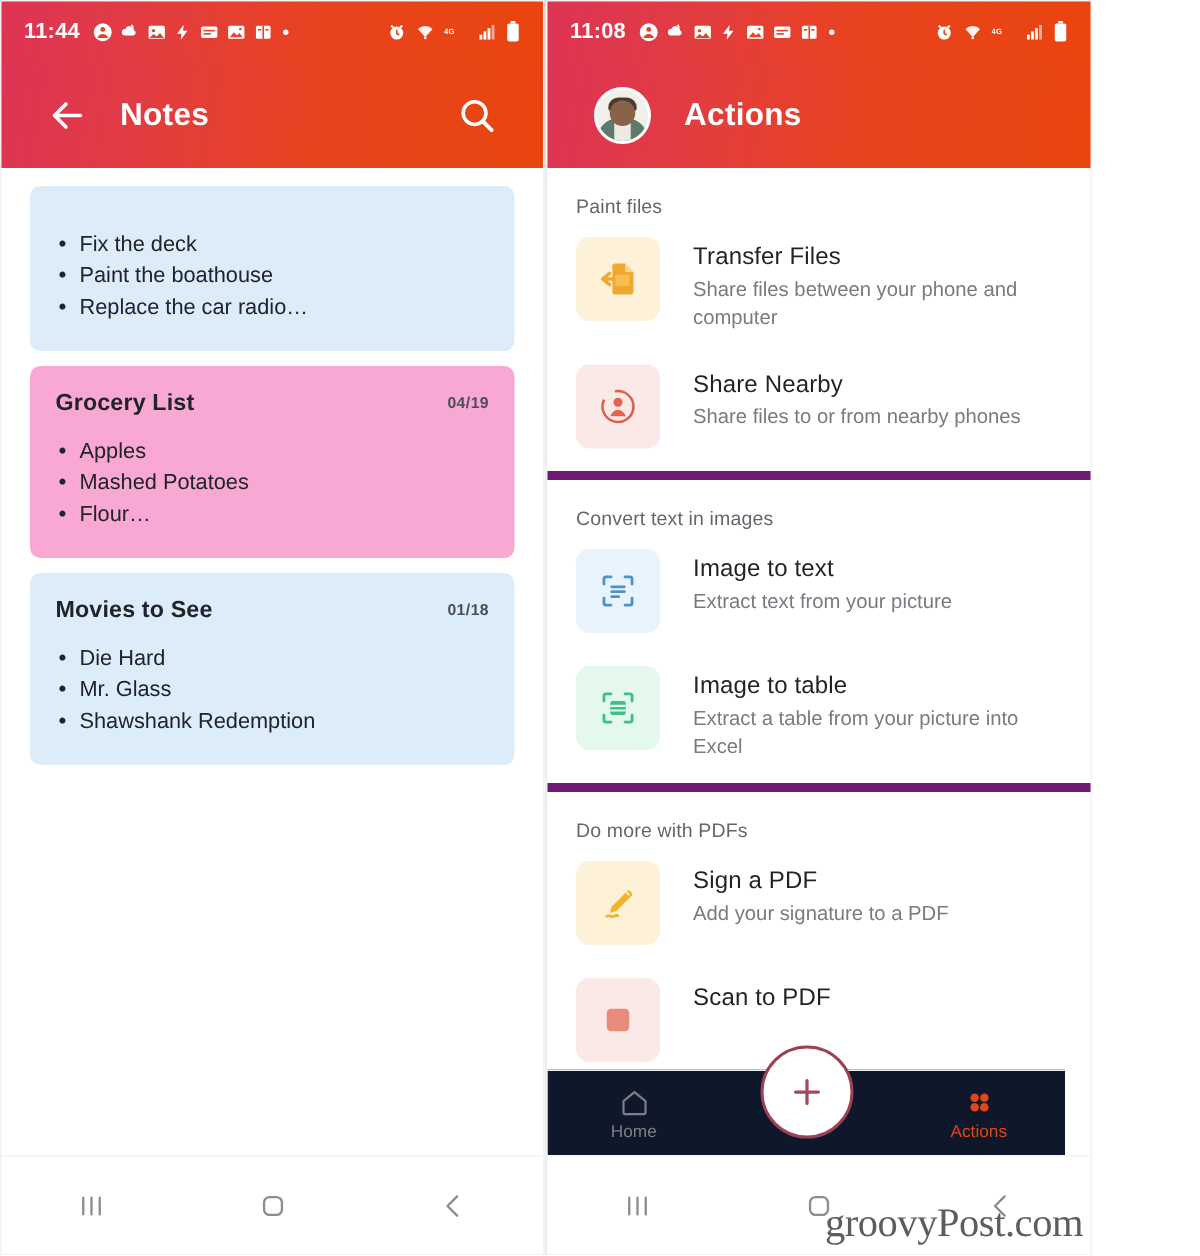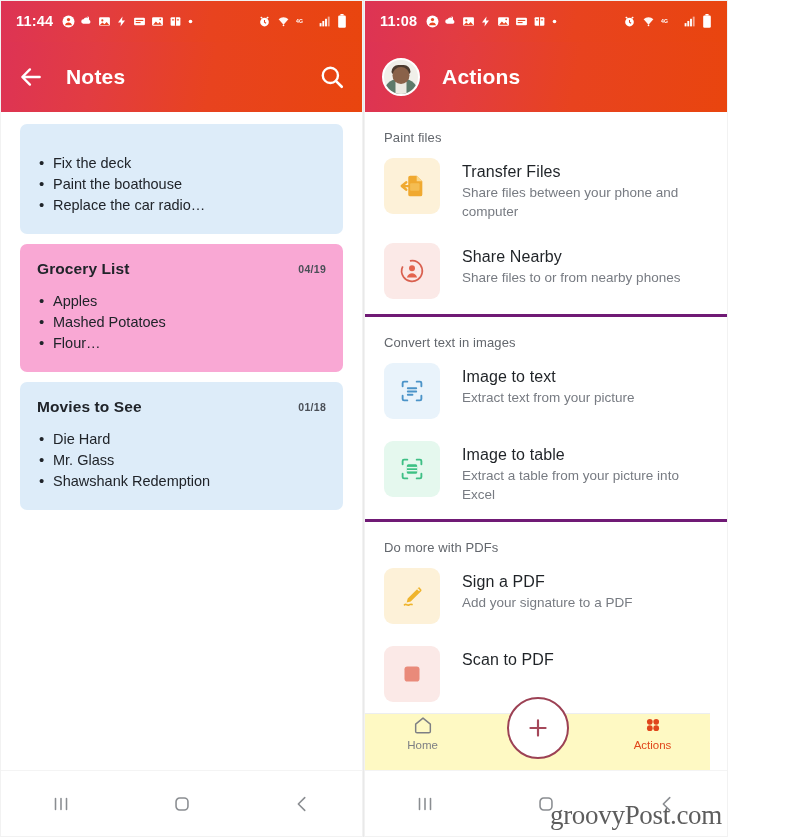--- a/index.html
+++ b/index.html
@@ -37,21 +37,21 @@
   }
   .clock { margin-right: 9px; font-size: 14.5px; }
   .sb-icons { display: flex; align-items: center; gap: 5px; }
   .sb-right { margin-left: auto; display: flex; align-items: center; gap: 6px; }
   .sbi { display: inline-flex; align-items: center; justify-content: center; }
 
   
   .appbar {
     height: 70px;
     display: flex; align-items: center;
-    padding: 0 18px;
+    padding: 0 32px;
     color: #fff;
   }
   .appbar .title {
     font-size: 21px; font-weight: bold; letter-spacing: .2px;
   }
   .back-arrow { width: 26px; height: 26px; margin-right: 22px; flex: none; cursor: pointer; }
   .search-btn { margin-left: auto; width: 26px; height: 26px; cursor: pointer; }
   .avatar {
     width: 38px; height: 38px; border-radius: 50%;
     margin-right: 22px; flex: none;
@@ -113,21 +113,21 @@
   }
 
   
   .actions-body {
     height: calc(837px - 42px - 70px - 67px - 57px);
     overflow: hidden;
     background: #fff;
     position: relative;
   }
   .section { padding: 0 0 4px 0; }
-  .section + .section { border-top: 3px solid #701a75; }
+  .section + .section { border-top: 6px solid #701a75; }
   .section-title {
     font-size: 13px; color: #63676d;
     padding: 18px 20px 2px 20px;
     letter-spacing: .1px;
   }
   .row {
     display: flex; align-items: flex-start;
     padding: 11px 18px 11px 20px;
     cursor: pointer;
   }
@@ -144,23 +144,23 @@
   .row-title { font-size: 16px; color: #1f2327; letter-spacing: .1px; }
   .row-sub {
     font-size: 13.5px; color: #777b82;
     line-height: 19px; margin-top: 2px;
     max-width: 252px;
   }
 
   
   .bottomnav {
     position: absolute; left: 1px; right: 18px; bottom: 67px;
-    height: 57px; background: #fef9c3;
+    height: 57px; background: #0f172a;
     border-top: 1px solid #eceef0;
-    display: flex; align-items: flex-start;
+    display: flex; align-items: center;
   }
   .bn-item {
     flex: 1; display: flex; flex-direction: column;
     align-items: center; justify-content: center;
     gap: 3px; cursor: pointer;
   }
   .bn-label { font-size: 11.5px; color: #7d7f84; }
   .bn-item.active .bn-label { color: #e0461b; }
   .fab {
     position: absolute; left: 50%; top: -17px;

